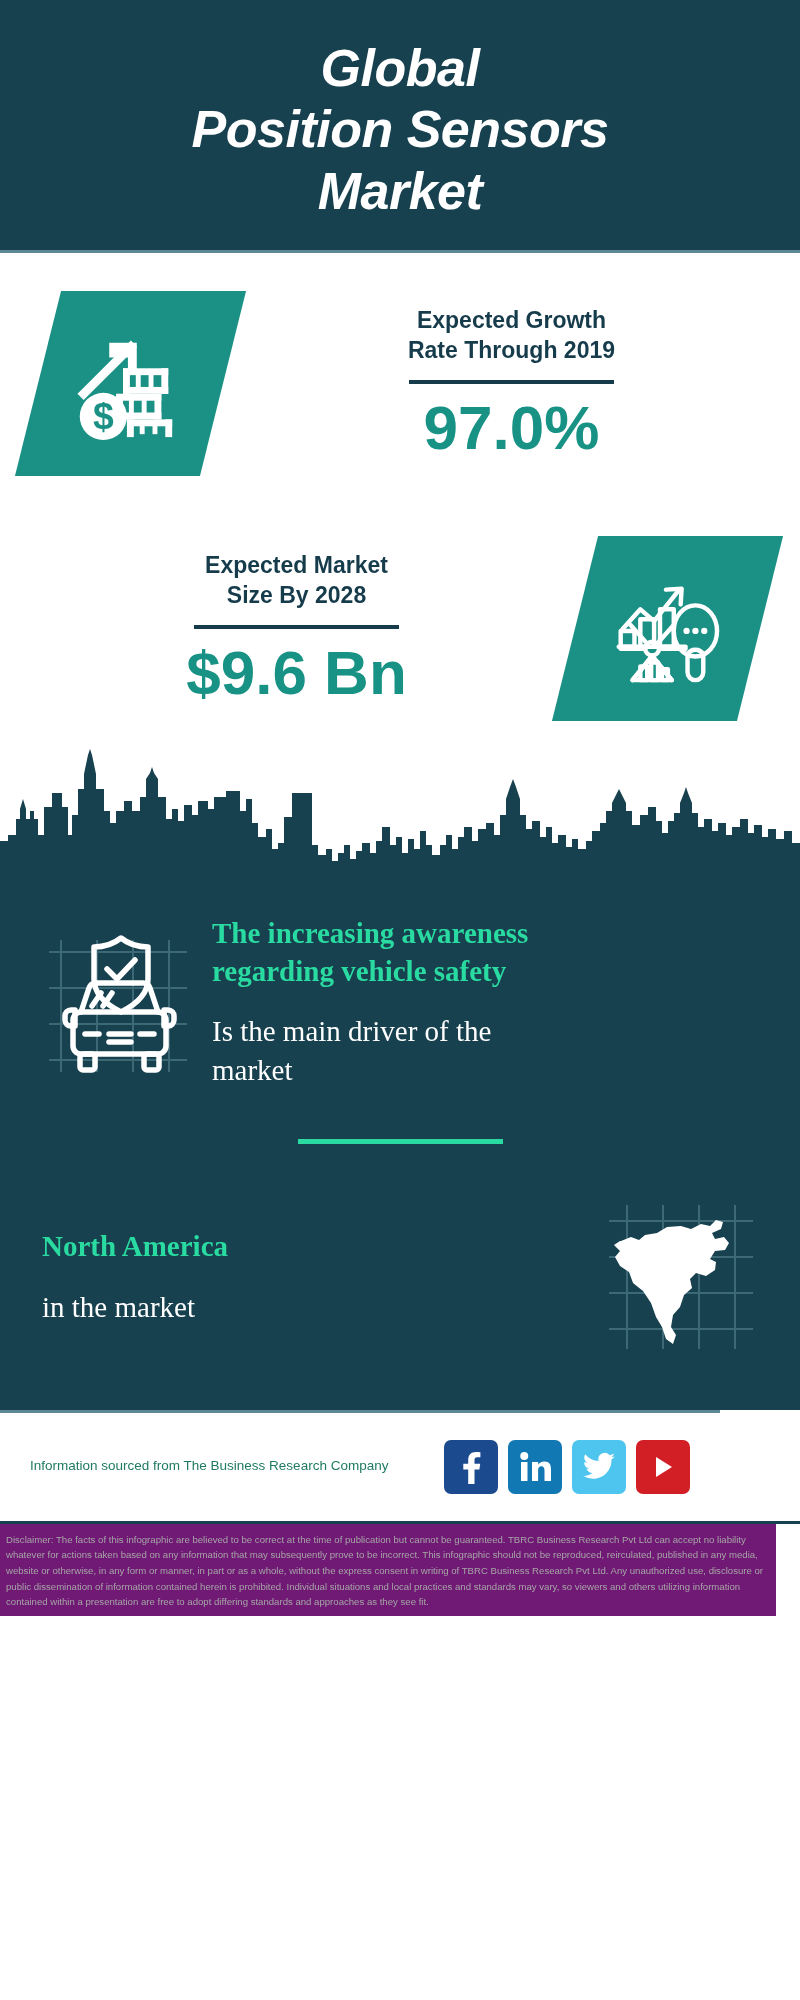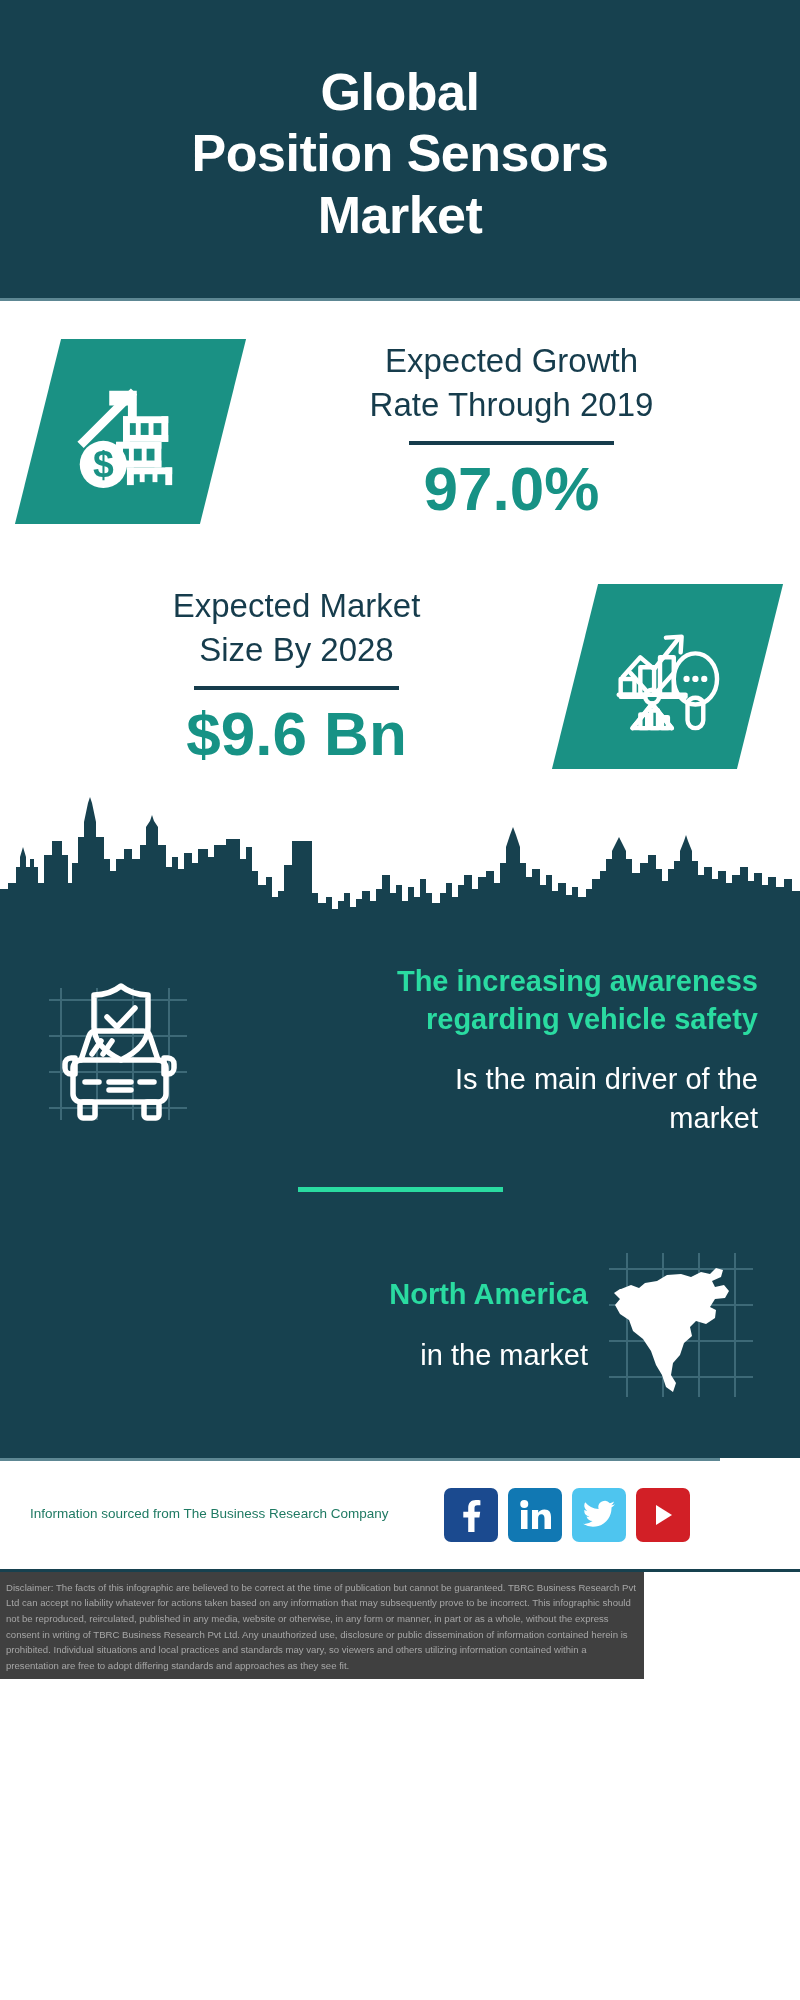--- a/index.html
+++ b/index.html
@@ -12,27 +12,28 @@
     position: relative;
     width: 800px;
     height: 2000px;
     overflow: hidden;
     background: #ffffff;
   }
 
   
   .header {
     width: 800px;
-    height: 298px;
+    height: 250px;
     background: #17414f;
     display: flex;
     align-items: center;
     justify-content: center;
     flex-direction: column;
     padding-top: 10px;
+    font-style: italic;
   }
   .header h1 {
     color: #ffffff;
     font-size: 52px;
     font-weight: bold;
     line-height: 1.18;
     text-align: center;
     letter-spacing: -0.5px;
   }
   .header h1 .ln { display: block; }
@@ -70,22 +71,22 @@
   .para-badge .glyph {
     transform: skewX(14deg);
     width: 118px;
     height: 118px;
     display: block;
   }
 
   .stat-text { flex: 1 1 auto; text-align: center; }
   .stat-title {
     color: #163c4c;
-    font-size: 33px;
-    font-weight: normal;
+    font-size: 23px;
+    font-weight: bold;
     line-height: 1.32;
   }
   .stat-title .ln { display: block; }
   .stat-divider {
     width: 205px;
     height: 4px;
     background: #163c4c;
     margin: 15px auto 10px auto;
   }
   .stat-value {
@@ -123,21 +124,21 @@
   }
   .info-icon {
     width: 170px;
     height: 170px;
     flex: 0 0 auto;
     display: flex;
     align-items: center;
     justify-content: center;
   }
   .info-icon svg { width: 160px; height: 160px; display: block; }
-  .info-text { flex: 1 1 auto; text-align: right; padding: 0 8px; }
+  .info-text { flex: 1 1 auto; text-align: left; padding: 0 8px; font-family: Liberation Serif, serif; }
   .info-hl {
     color: #2adba1;
     font-size: 29px;
     font-weight: bold;
     line-height: 1.3;
   }
   .info-hl .ln { display: block; }
   .info-sub {
     color: #ffffff;
     font-size: 29px;
@@ -181,22 +182,22 @@
   }
   .social svg { display: block; }
   .s-fb { background: #1b4a8f; }
   .s-li { background: #1178b3; }
   .s-tw { background: #4ec5ef; }
   .s-yt { background: #d21f26; }
 
   .footer-sep { width: 800px; height: 3px; background: #17414f; }
 
   .disclaimer {
-    width: 644px;
-    background: #404040;
+    width: 776px;
+    background: #701a75;
     padding: 8px 6px 6px 6px;
   }
   .disclaimer p {
     color: #a6a6a6;
     font-size: 9.6px;
     line-height: 1.62;
     text-align: left;
   }
 </style>
 </head>

